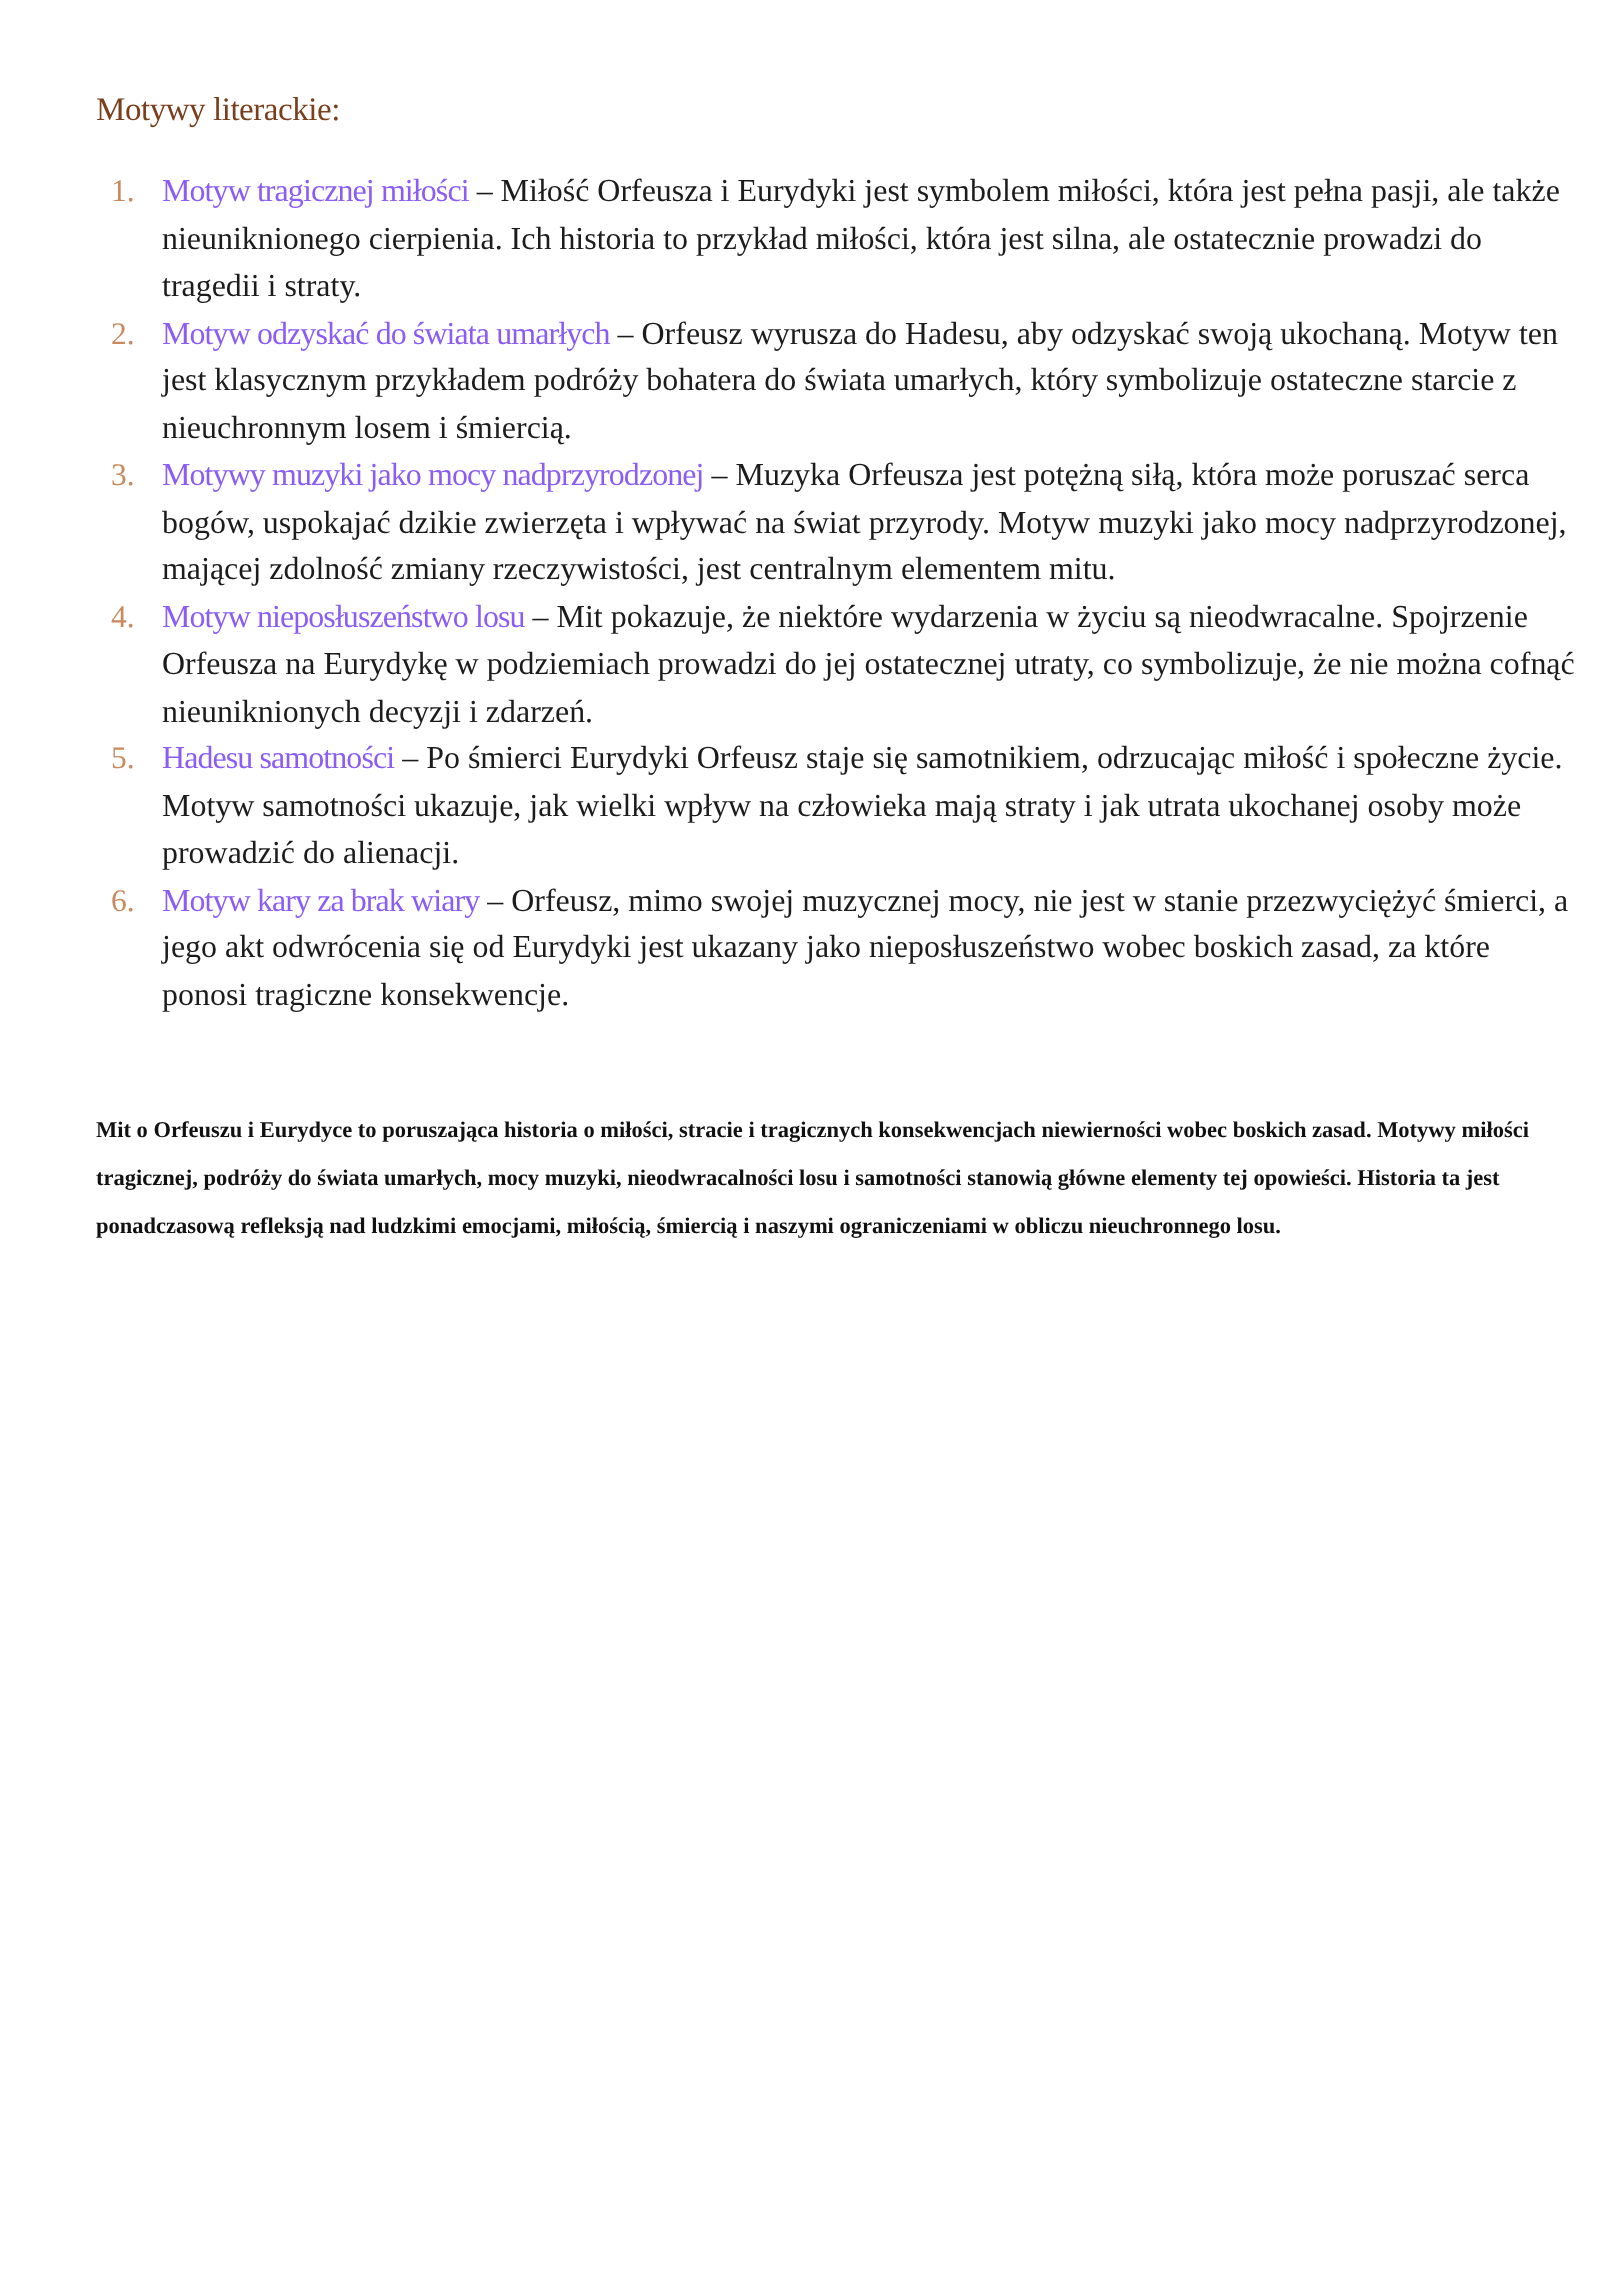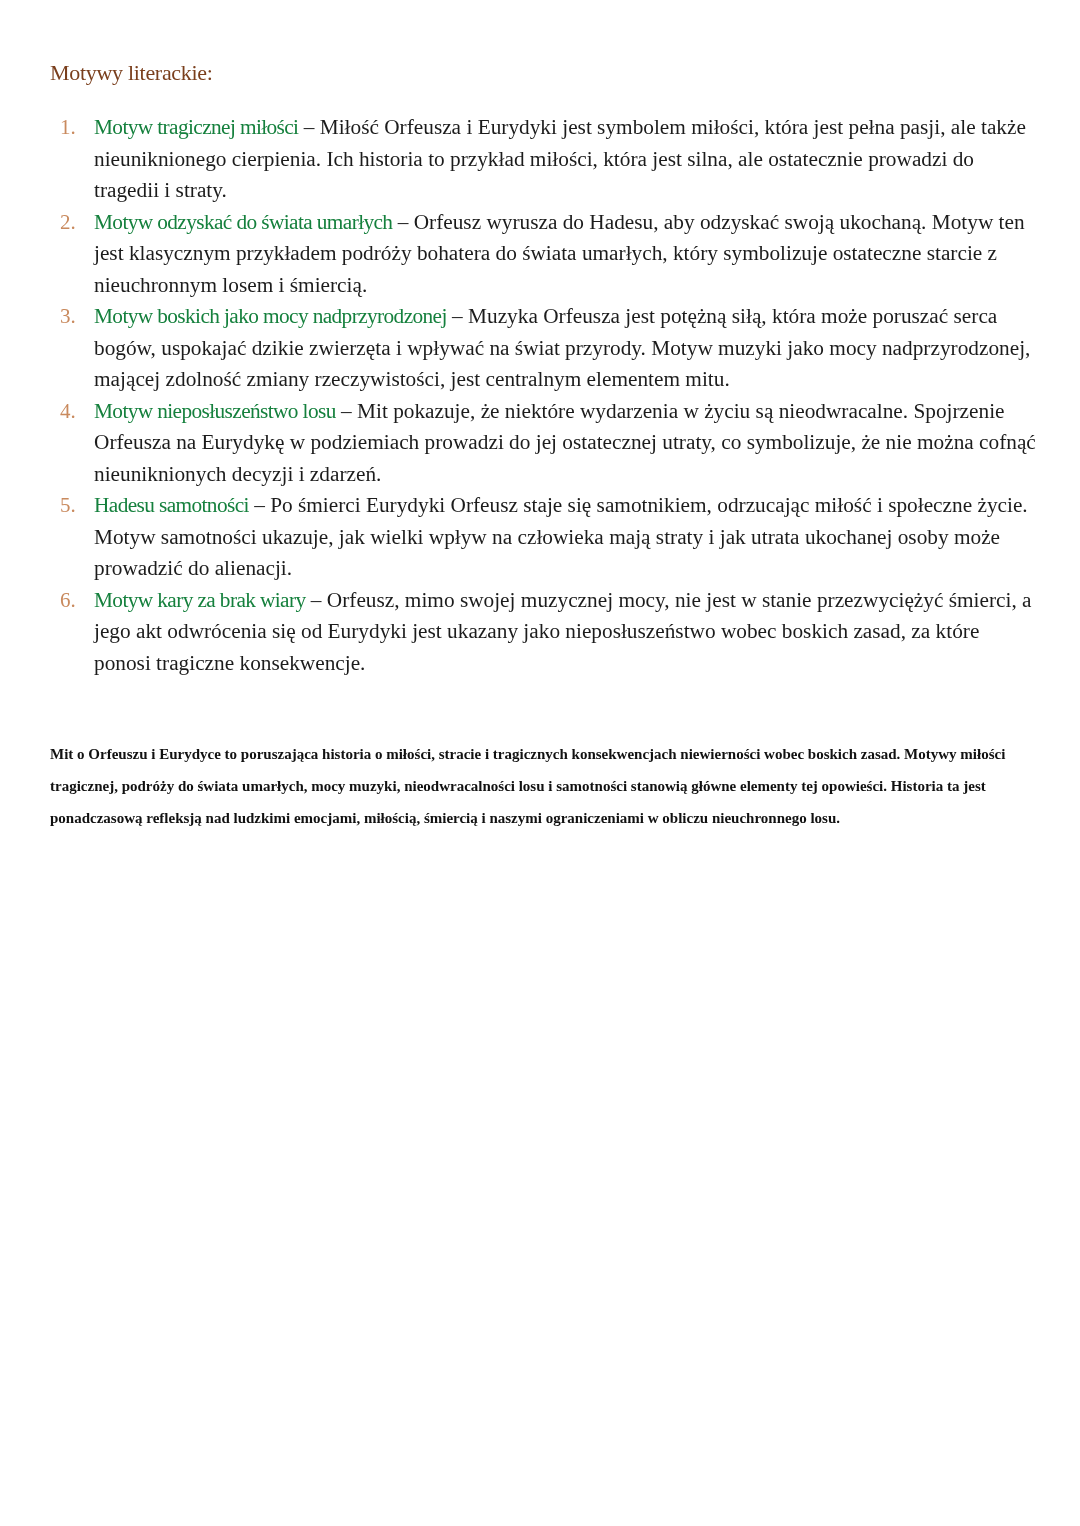--- a/index.html
+++ b/index.html
@@ -10,21 +10,21 @@
     body {
       width: 1080px;
       height: 1526px;
       position: relative;
       overflow: hidden;
       font-family: "DejaVu Serif", "Liberation Serif", serif;
       color: #1a1a1a;
     }
     .page {
       position: absolute;
-      left: 0;
+      left: 14px;
       top: 0;
       width: 936px;
       height: 1526px;
     }
     .heading {
       position: absolute;
       left: 50px;
       top: 60px;
       font-family: "Liberation Serif", serif;
       font-size: 22px;
@@ -52,21 +52,21 @@
     .motif-num {
       position: absolute;
       left: 60px;
       top: 0;
       font-family: "Liberation Serif", serif;
       font-size: 21px;
       color: #c98a5e;
     }
     .motif-title {
       font-family: "Liberation Serif", serif;
-      color: #15803d;
+      color: #8b5cf6;
       letter-spacing: -0.6px;
     }
     .dash {
       color: #1c1c1c;
     }
     .summary {
       position: absolute;
       left: 50px;
       top: 738px;
       width: 980px;
@@ -86,21 +86,21 @@
   <div class="heading">Motywy literackie:</div>
 
   <ol class="motif-list">
     <li class="motif-item">
       <span class="motif-num">1.</span><span class="motif-title">Motyw tragicznej miłości</span><span class="dash"> – </span><span>Miłość Orfeusza i Eurydyki jest symbolem miłości, która jest pełna pasji, ale także nieuniknionego cierpienia. Ich historia to przykład miłości, która jest silna, ale ostatecznie prowadzi do tragedii i straty.</span>
     </li>
     <li class="motif-item">
       <span class="motif-num">2.</span><span class="motif-title">Motyw odzyskać do świata umarłych</span><span class="dash"> – </span><span>Orfeusz wyrusza do Hadesu, aby odzyskać swoją ukochaną. Motyw ten jest klasycznym przykładem podróży bohatera do świata umarłych, który symbolizuje ostateczne starcie z nieuchronnym losem i śmiercią.</span>
     </li>
     <li class="motif-item">
-      <span class="motif-num">3.</span><span class="motif-title">Motyw boskich jako mocy nadprzyrodzonej</span><span class="dash"> – </span><span>Muzyka Orfeusza jest potężną siłą, która może poruszać serca bogów, uspokajać dzikie zwierzęta i wpływać na świat przyrody. Motyw muzyki jako mocy nadprzyrodzonej, mającej zdolność zmiany rzeczywistości, jest centralnym elementem mitu.</span>
+      <span class="motif-num">3.</span><span class="motif-title">Motywy muzyki jako mocy nadprzyrodzonej</span><span class="dash"> – </span><span>Muzyka Orfeusza jest potężną siłą, która może poruszać serca bogów, uspokajać dzikie zwierzęta i wpływać na świat przyrody. Motyw muzyki jako mocy nadprzyrodzonej, mającej zdolność zmiany rzeczywistości, jest centralnym elementem mitu.</span>
     </li>
     <li class="motif-item">
       <span class="motif-num">4.</span><span class="motif-title">Motyw nieposłuszeństwo losu</span><span class="dash"> – </span><span>Mit pokazuje, że niektóre wydarzenia w życiu są nieodwracalne. Spojrzenie Orfeusza na Eurydykę w podziemiach prowadzi do jej ostatecznej utraty, co symbolizuje, że nie można cofnąć nieuniknionych decyzji i zdarzeń.</span>
     </li>
     <li class="motif-item">
       <span class="motif-num">5.</span><span class="motif-title">Hadesu samotności</span><span class="dash"> – </span><span>Po śmierci Eurydyki Orfeusz staje się samotnikiem, odrzucając miłość i społeczne życie. Motyw samotności ukazuje, jak wielki wpływ na człowieka mają straty i jak utrata ukochanej osoby może prowadzić do alienacji.</span>
     </li>
     <li class="motif-item">
       <span class="motif-num">6.</span><span class="motif-title">Motyw kary za brak wiary</span><span class="dash"> – </span><span>Orfeusz, mimo swojej muzycznej mocy, nie jest w stanie przezwyciężyć śmierci, a jego akt odwrócenia się od Eurydyki jest ukazany jako nieposłuszeństwo wobec boskich zasad, za które ponosi tragiczne konsekwencje.</span>
     </li>

